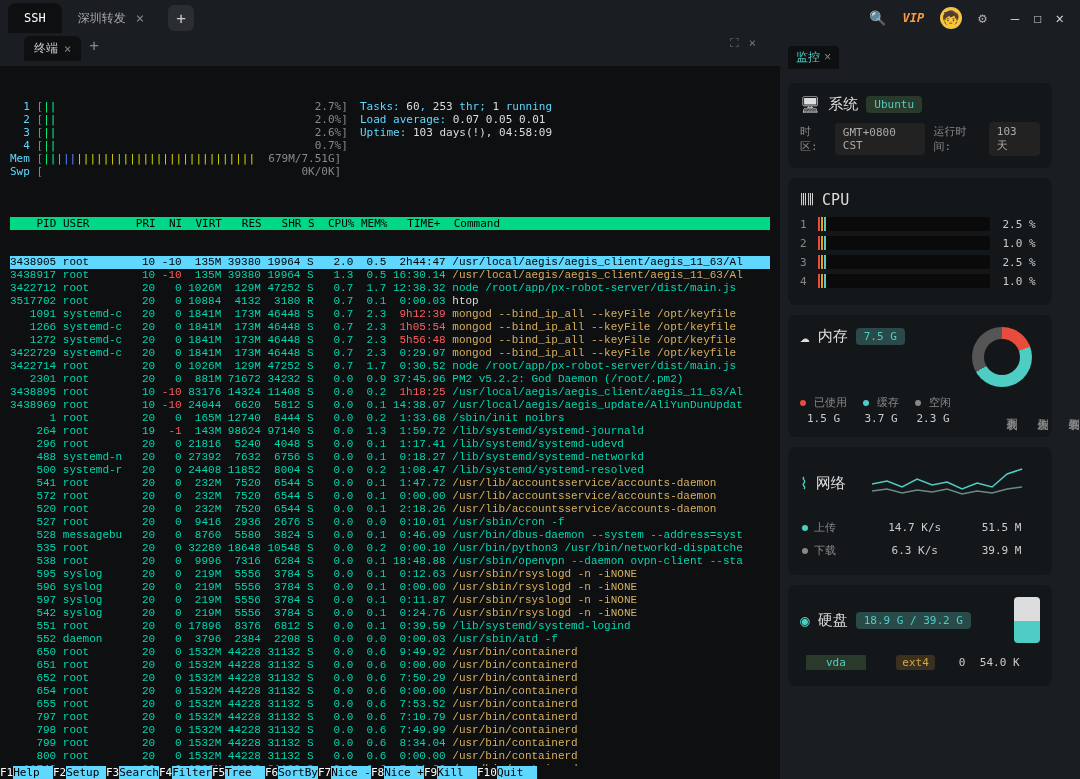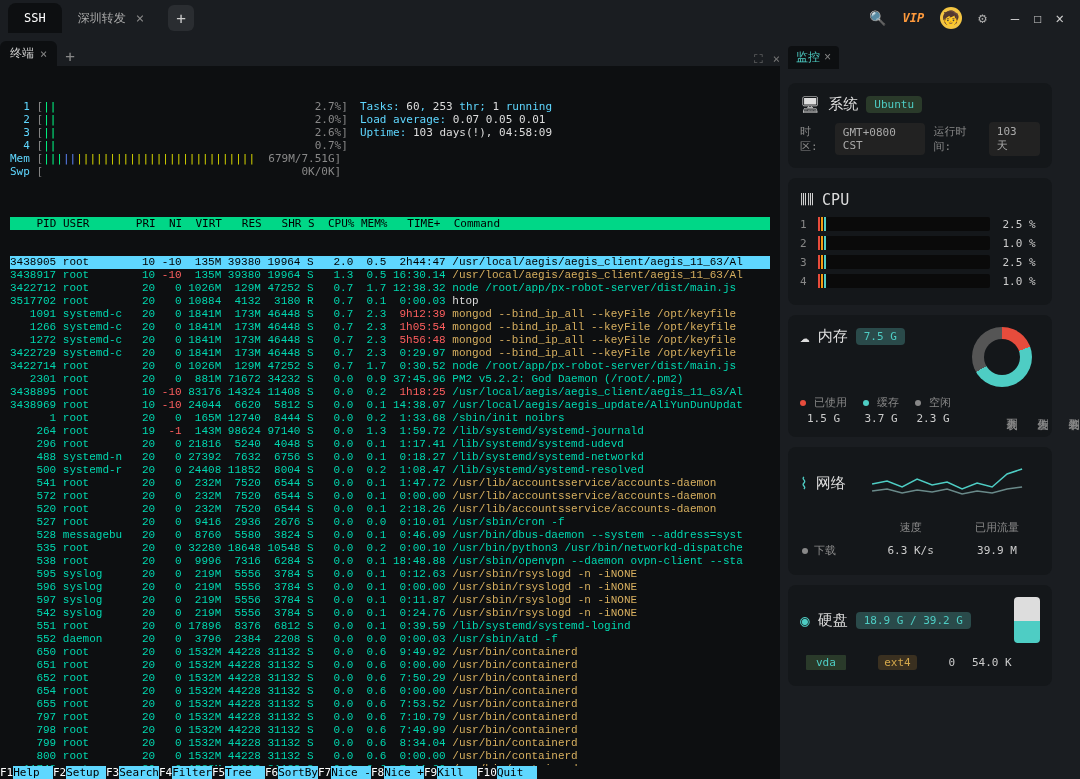--- a/index.html
+++ b/index.html
@@ -49,22 +49,22 @@
   flex: 1;
   background: #0d0f11;
   display: flex;
   flex-direction: column;
   overflow: hidden;
 }
 .term-tabs {
   height: 30px;
   background: #1a1d21;
   display: flex;
-  align-items: flex-end;
-  padding: 0 0;
+  align-items: flex-start;
+  padding: 0 24px;
   gap: 8px;
 }
 .term-tab {
   background: #0d0f11;
   padding: 4px 10px;
   display: flex; align-items: center; gap: 6px;
   color: #ccc;
   border-top-left-radius: 6px; border-top-right-radius: 6px;
 }
 .term-tab-close { color: #888; }
@@ -149,21 +149,21 @@
 .dot { width: 6px; height: 6px; border-radius: 50%; display: inline-block; }
 .net-chart { height: 40px; width: 100%; margin-bottom:8px;}
 .net-table { width: 100%; font-size: 11px; }
 .net-table td { padding: 3px 0; color: #ccc; }
 .net-table td:first-child { color: #888; }
 .disk-row { display: flex; align-items: center; gap: 8px; }
 .disk-bar { width: 26px; height: 46px; background: linear-gradient(to top, #4ecdc4 0%, #4ecdc4 48%, #ddd 48%, #ddd 100%); border-radius: 4px; margin-left:auto;}
 .disk-table { width: 100%; font-size: 11px; margin-top: 8px; }
 .disk-table th { color: #888; font-weight: normal; text-align: left; padding: 3px 4px; }
 .disk-table td { padding: 3px 4px; }
-.disk-name { background: #2a3a2a; color: #4ecdc4; padding: 1px 10px; border-radius: 1px; }
+.disk-name { background: #2a3a2a; color: #4ecdc4; padding: 1px 20px; border-radius: 1px; }
 .disk-type { background: #3a3020; color: #d4a84b; padding: 1px 6px; border-radius: 3px; }
 
 .right-rail {
   width: 20px;
   background: #1a1d21;
   display: flex;
   flex-direction: column;
   align-items: center;
   padding-top: 4px;
   gap: 16px;
@@ -330,24 +330,24 @@
       <div class="panel-title">
         <span class="icon" style="color:#4ecdc4">⌇</span>
         <span>网络</span>
         <svg class="net-chart" viewBox="0 0 150 40" style="flex:1">
           <polyline points="0,25 15,22 30,28 45,20 60,26 75,23 90,30 105,24 120,28 135,15 150,10" fill="none" stroke="#4ecdc4" stroke-width="1.5"></polyline>
           <polyline points="0,32 15,30 30,34 45,31 60,33 75,30 90,35 105,32 120,34 135,30 150,28" fill="none" stroke="#6a8a8a" stroke-width="1.5"></polyline>
         </svg>
       </div>
       <table class="net-table">
         <tbody>
-            <tr>
-              <td></td>
-              <td style="text-align:center;color:#888">速度</td>
-              <td style="text-align:center;color:#888">已用流量</td>
+        <tr>
+              <td><span class="dot" style="background:#4ecdc4;margin-right:6px"></span><span>上传</span></td>
+              <td style="text-align:center">14.7 K/s</td>
+              <td style="text-align:center">51.5 M</td>
             </tr>
         <tr>
               <td><span class="dot" style="background:#888;margin-right:6px"></span><span>下载</span></td>
               <td style="text-align:center">6.3 K/s</td>
               <td style="text-align:center">39.9 M</td>
             </tr>
       </tbody>
         </table>
     </div>
 

